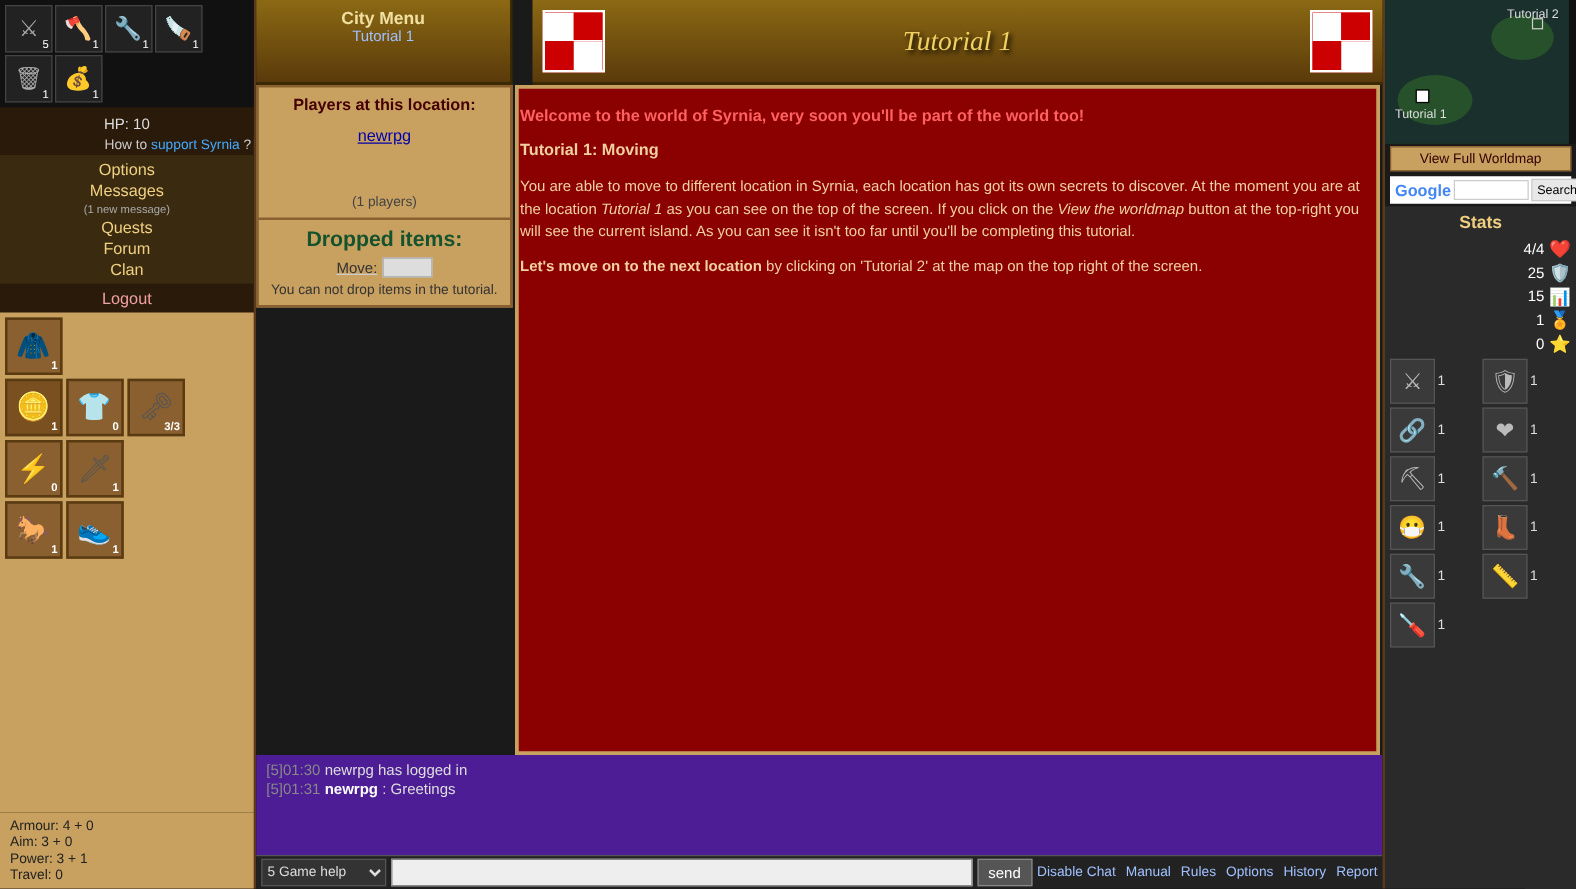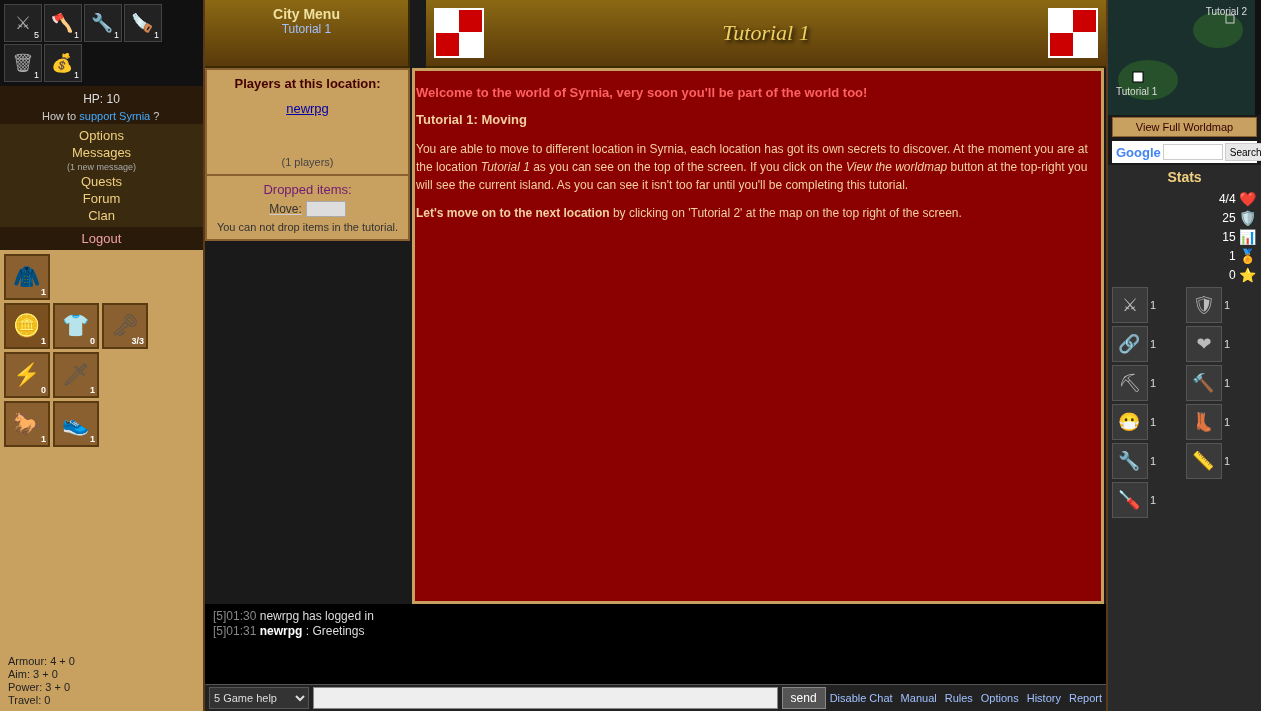--- a/index.html
+++ b/index.html
@@ -58,21 +58,21 @@
 
     #hp-section {
       background: #2a1a0a;
       text-align: center;
       padding: 6px 2px 2px 2px;
       font-size: 12px;
       color: #ddd;
     }
 
     #how-to-line {
-      text-align: left;
+      text-align: right;
       font-size: 11px;
       padding: 2px;
       color: #ccc;
       margin-left: 40px;
     }
     #how-to-line a { color: #4af; text-decoration: none; }
 
     #nav-menu {
       display: flex;
       flex-direction: column;
@@ -196,23 +196,23 @@
     }
 
     #dropped-items {
       background: #c8a060;
       border: 2px solid #8a6030;
       border-top: none;
       padding: 6px;
       text-align: center;
     }
     .dropped-title {
-      color: #701a75;
-      font-weight: normal;
-      font-size: 13px;
+      color: #14532d;
+      font-weight: bold;
+      font-size: 17px;
     }
     .move-row {
       display: flex;
       align-items: center;
       justify-content: center;
       gap: 4px;
       margin: 4px 0;
       text-decoration: underline;
     }
     .move-label { color: #333; font-size: 12px; }
@@ -255,21 +255,21 @@
       font-size: 13px;
     }
     #main-content em {
       font-style: italic;
     }
     #main-content .highlight-bold {
       font-weight: bold;
     }
 
     #chat-log {
-      background: #000000;
+      background: #4c1d95;
       min-height: 80px;
       max-height: 90px;
       padding: 4px 8px;
       overflow-y: auto;
       color: #ddd;
       font-size: 12px;
     }
     .chat-line { margin: 1px 0; }
     .chat-time { color: #888; }
     .chat-name-bold { font-weight: bold; color: #fff; }
@@ -579,21 +579,21 @@
       <div class="inv-slot">
         <span class="slot-icon">👟</span>
         <span class="slot-count">1</span>
       </div>
     </div>
   </div>
 
   <div id="stats-section">
     <div>Armour: 4 + 0</div>
     <div>Aim:      3 + 0</div>
-    <div>Power:  3 + 0</div>
+    <div>Power:  3 + 1</div>
     <div>Travel:   0</div>
   </div>
 </div>
 
 <div id="center-panel">
 
   <div style="display:flex; flex-direction:row;gap:16px;">
 
     <div id="city-menu-header" style="width:205px; min-width:205px; border-right:2px solid #3a2a00;">
       <div class="city-menu-title">City Menu</div>

